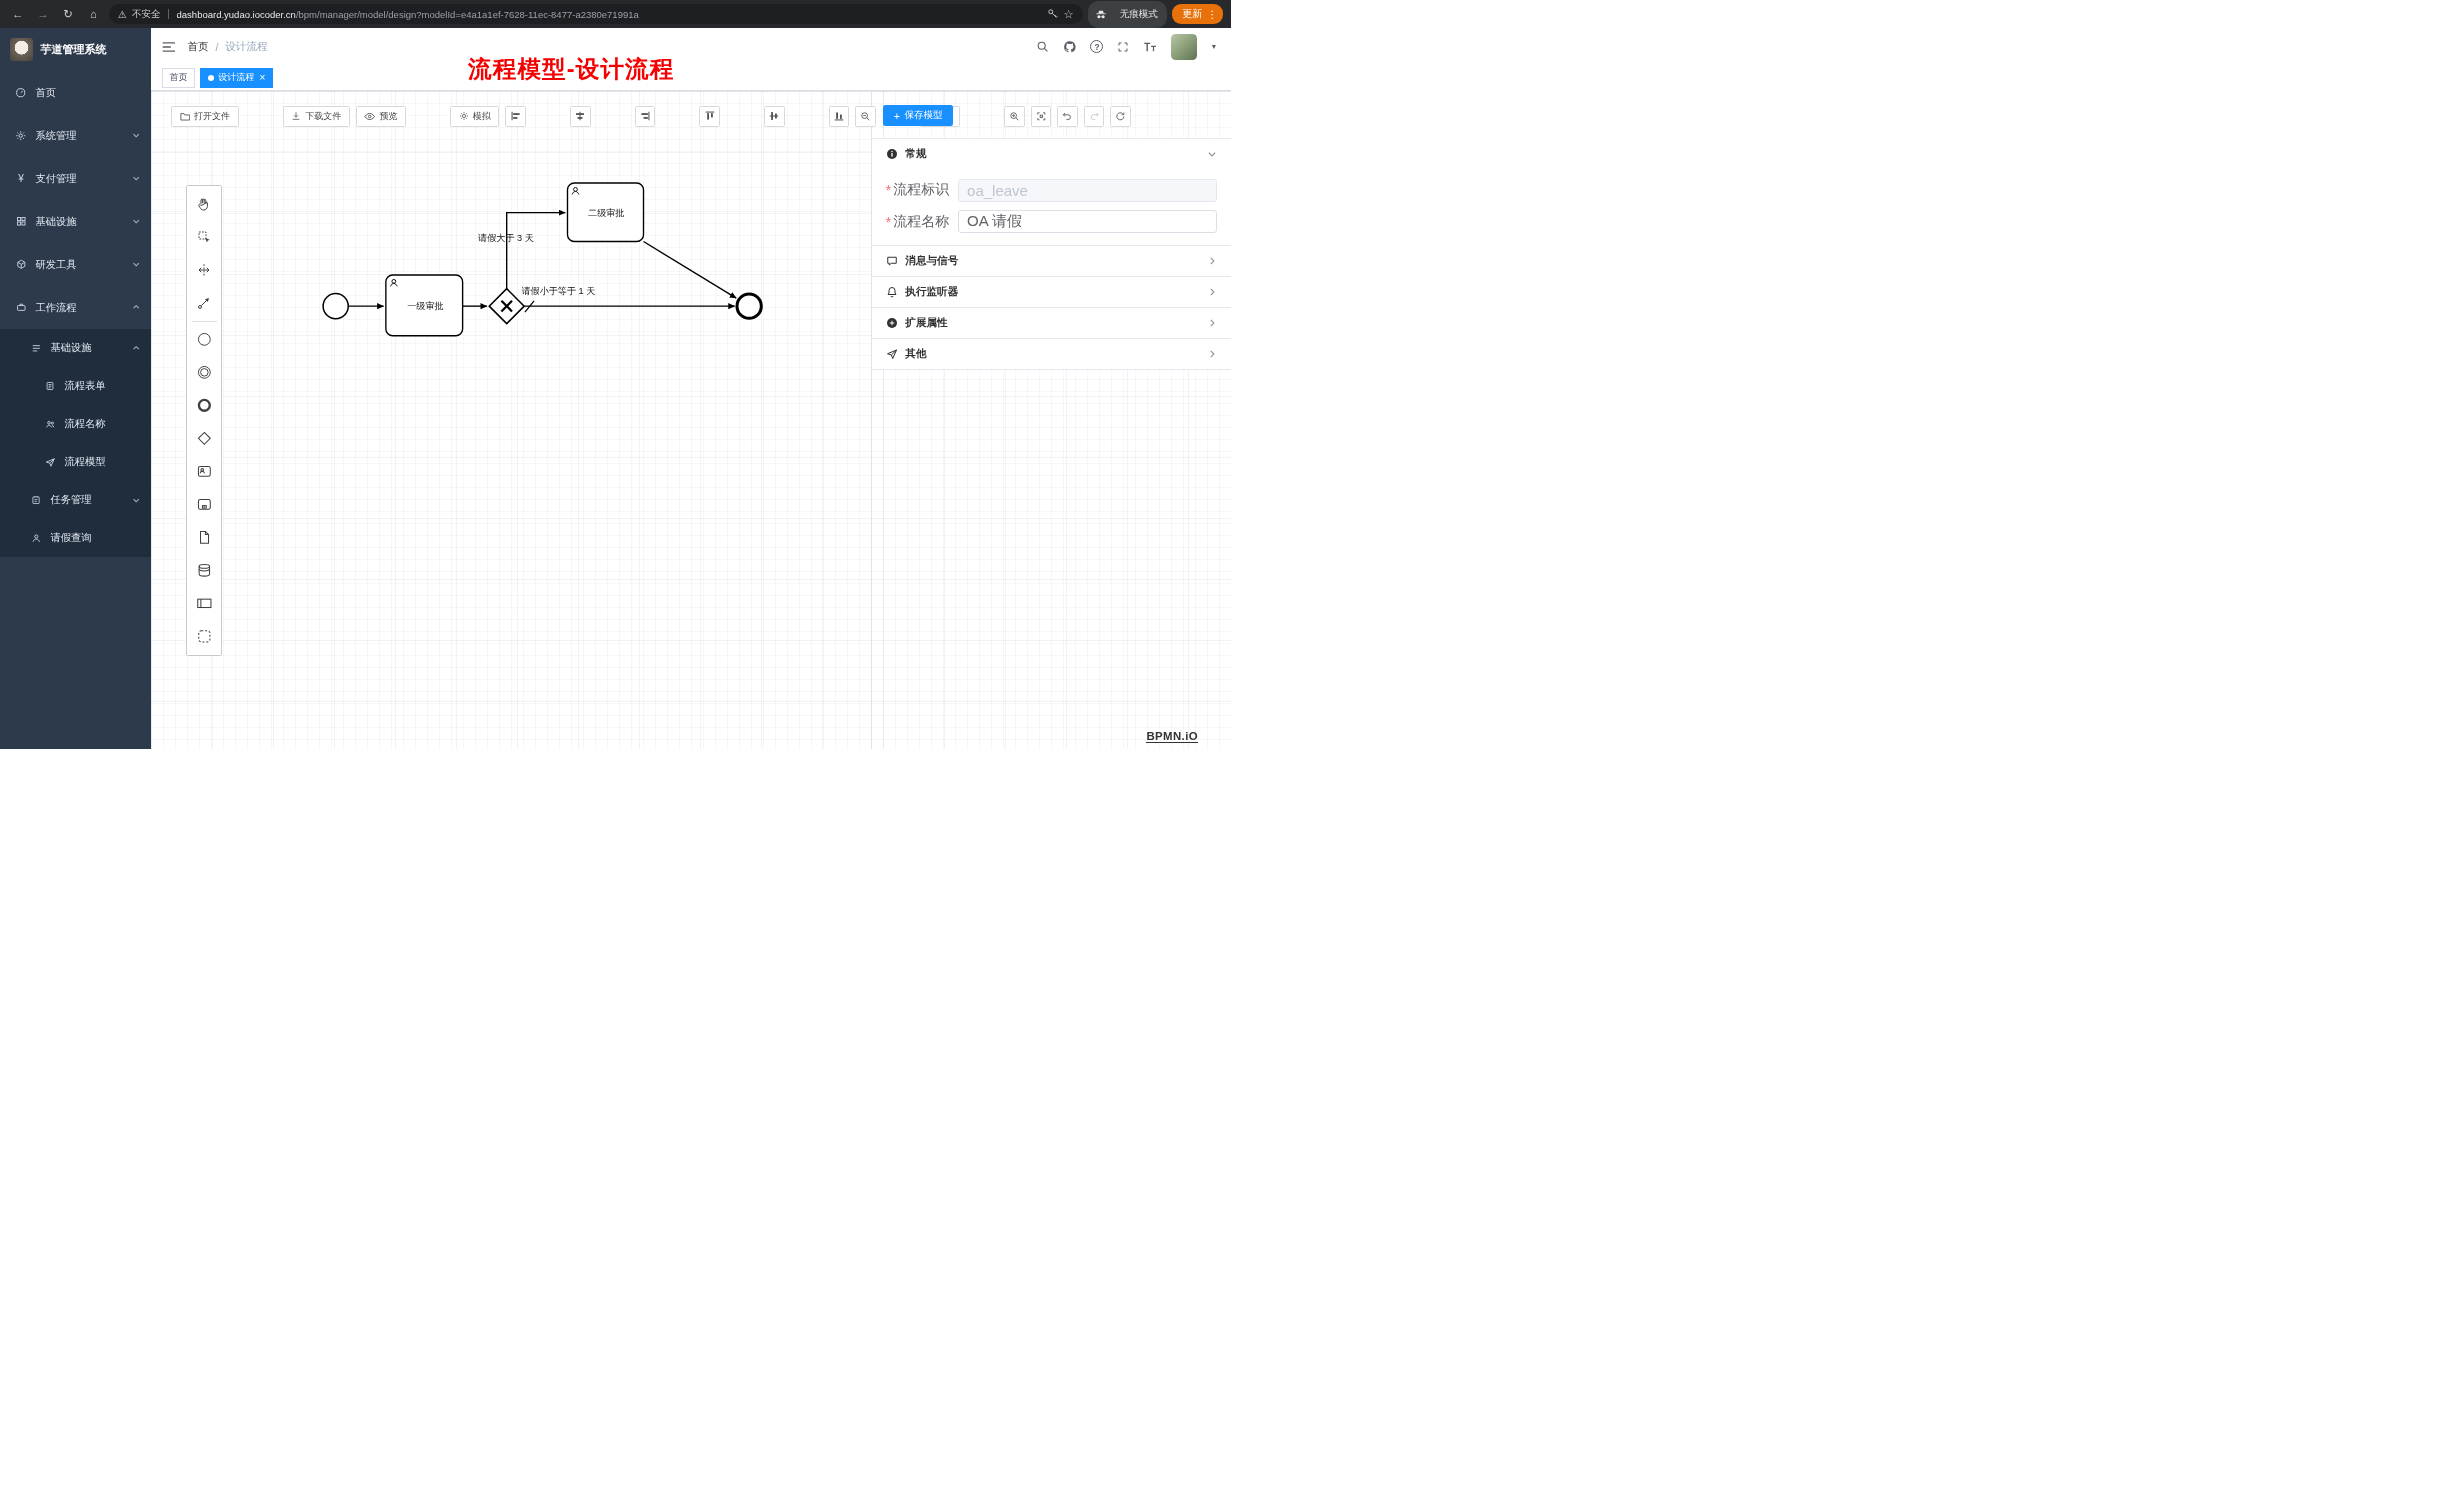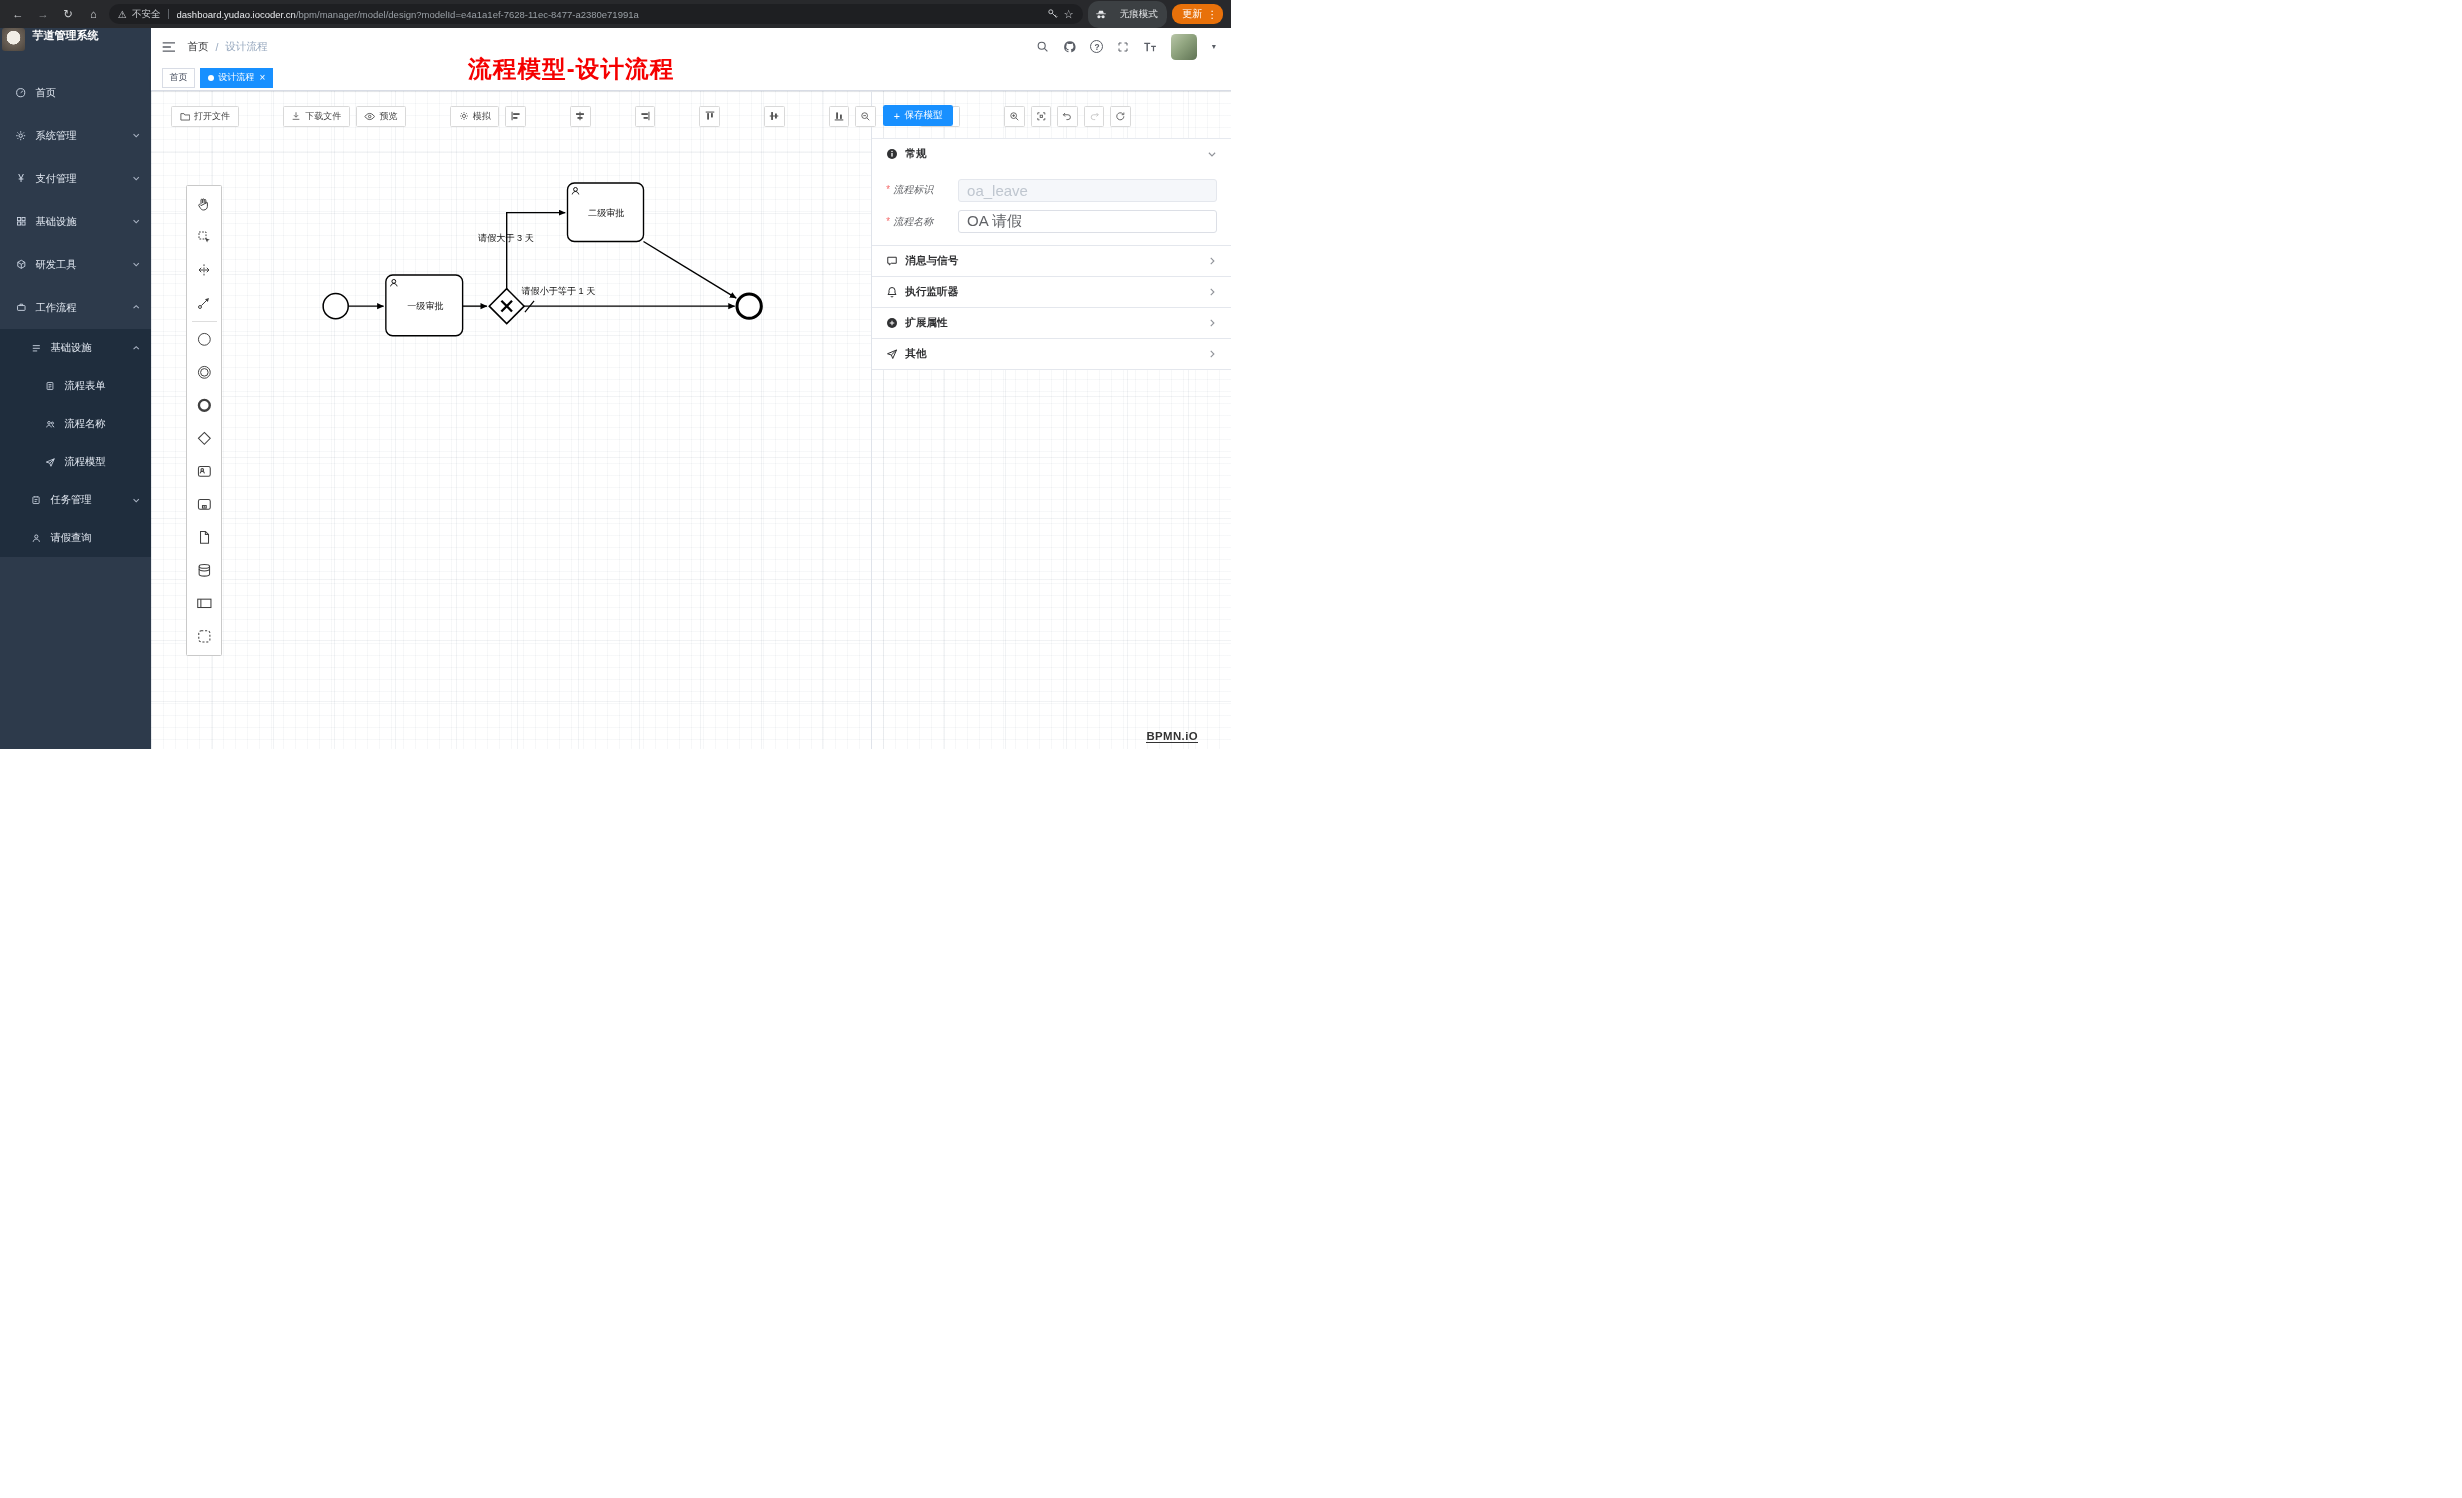--- a/index.html
+++ b/index.html
@@ -19,21 +19,21 @@
   .url .domain { color:#e8eaed; }
   .omni-spacer { flex:1; }
   .omni-ic { color:#c8cace; font-size:11.4px; cursor:pointer; display:flex; align-items:center; }
   .incog { display:flex; align-items:center; gap:13px; background:#3c4043; border-radius:10.6px; height:27px; padding:0 9px 0 6.8px; font-size:9.5px; color:#e8eaed; }
   .update { display:flex; align-items:center; gap:2.3px; background:var(--update,#e8710a); color:#fff; border-radius:9px; height:20px; padding:0 3.8px 0 10px; font-size:10px; cursor:pointer; }
   .kebab { font-size:10.6px; padding:0 2.3px; }
 
   
   .app { display:flex; height:721px; }
   .sidebar { width:151px; background:#2d3a4b; flex-shrink:0; overflow:hidden; }
-  .logo-row { height:43px; display:flex; gap:7.6px; padding:0 2px; cursor:pointer; }
+  .logo-row { height:43px; display:flex; align-items:center; gap:7.6px; padding:0 10px; cursor:pointer; }
   .logo-avatar { width:23px; height:23px; border-radius:3px; flex-shrink:0;
     background:radial-gradient(circle at 50% 42%, #f2eee6 0 38%, #6b6157 40%, #4a433c 100%); }
   .logo-text { font-size:11px; font-weight:700; color:#fff; white-space:nowrap; }
   .menu-item { height:43px; display:flex; align-items:center; gap:8.4px; padding:0 10.6px 0 15px; font-size:10.3px; color:#e3e9f2; cursor:pointer; white-space:nowrap; }
   .submenu { background:#1f2d3d; }
   .submenu .menu-item { height:38px; padding-left:30px; }
   .submenu .menu-item.lvl3 { padding-left:44px; }
   .mi-ic { width:12px; display:flex; justify-content:center; align-items:center; color:#cfd8e6; font-size:10px; flex-shrink:0; }
   .mi-chev { margin-left:auto; display:flex; }
 
@@ -85,21 +85,21 @@
   .diagram text { font-size:12px; fill:#111; font-family:inherit; }
 
   
   .props { position:absolute; top:0; right:0; bottom:0; width:360px; border-left:0.8px solid #dfe3ea; z-index:8; }
   .props-card { position:absolute; top:47px; left:0; right:0; background:#fff; border-top:0.8px solid #e6e9ef; }
   .sec { border-bottom:0.8px solid #e4e7ed; }
   .sec-head { height:30px; display:flex; align-items:center; gap:7.6px; padding:0 13.7px; font-size:10.6px; font-weight:700; color:#303133; cursor:pointer; }
   .sec-chev { margin-left:auto; display:flex; }
   .gen-body { padding:1.5px 13.7px 12px; }
   .field { display:flex; align-items:center; margin-top:8.4px; }
-  .field label { width:72px; font-size:10px; color:#606266; position:relative; padding-left:7.6px; flex-shrink:0;font-style:italic; }
+  .field label { width:72px; font-size:14px; color:#606266; position:relative; padding-left:7.6px; flex-shrink:0; }
   .field label::before { content:"*"; color:#f56c6c; position:absolute; left:0; top:0.8px; }
   .inp { flex:1; height:23px; border:0.8px solid #dcdfe6; border-radius:3px; padding:0 8.4px; font-size:15px; color:#606266; background:#fff; font-family:inherit; outline:none; }
   .inp:disabled { background:#f5f7fa; border-color:#e4e7ed; color:#bfc6cf; }
 
   .watermark { position:absolute; right:33px; bottom:6px; font-size:11.4px; font-weight:700; color:#333; border-bottom:1.9px solid #333; letter-spacing:0.4px; cursor:pointer; z-index:12; }
 
   .annotation { position:absolute; left:460px; top:53px; font-size:23.6px; font-weight:700; color:#f50000; z-index:60; letter-spacing:1.1px; white-space:nowrap; pointer-events:none;margin-left:8px; }
 </style>
 </head>
 <body>

